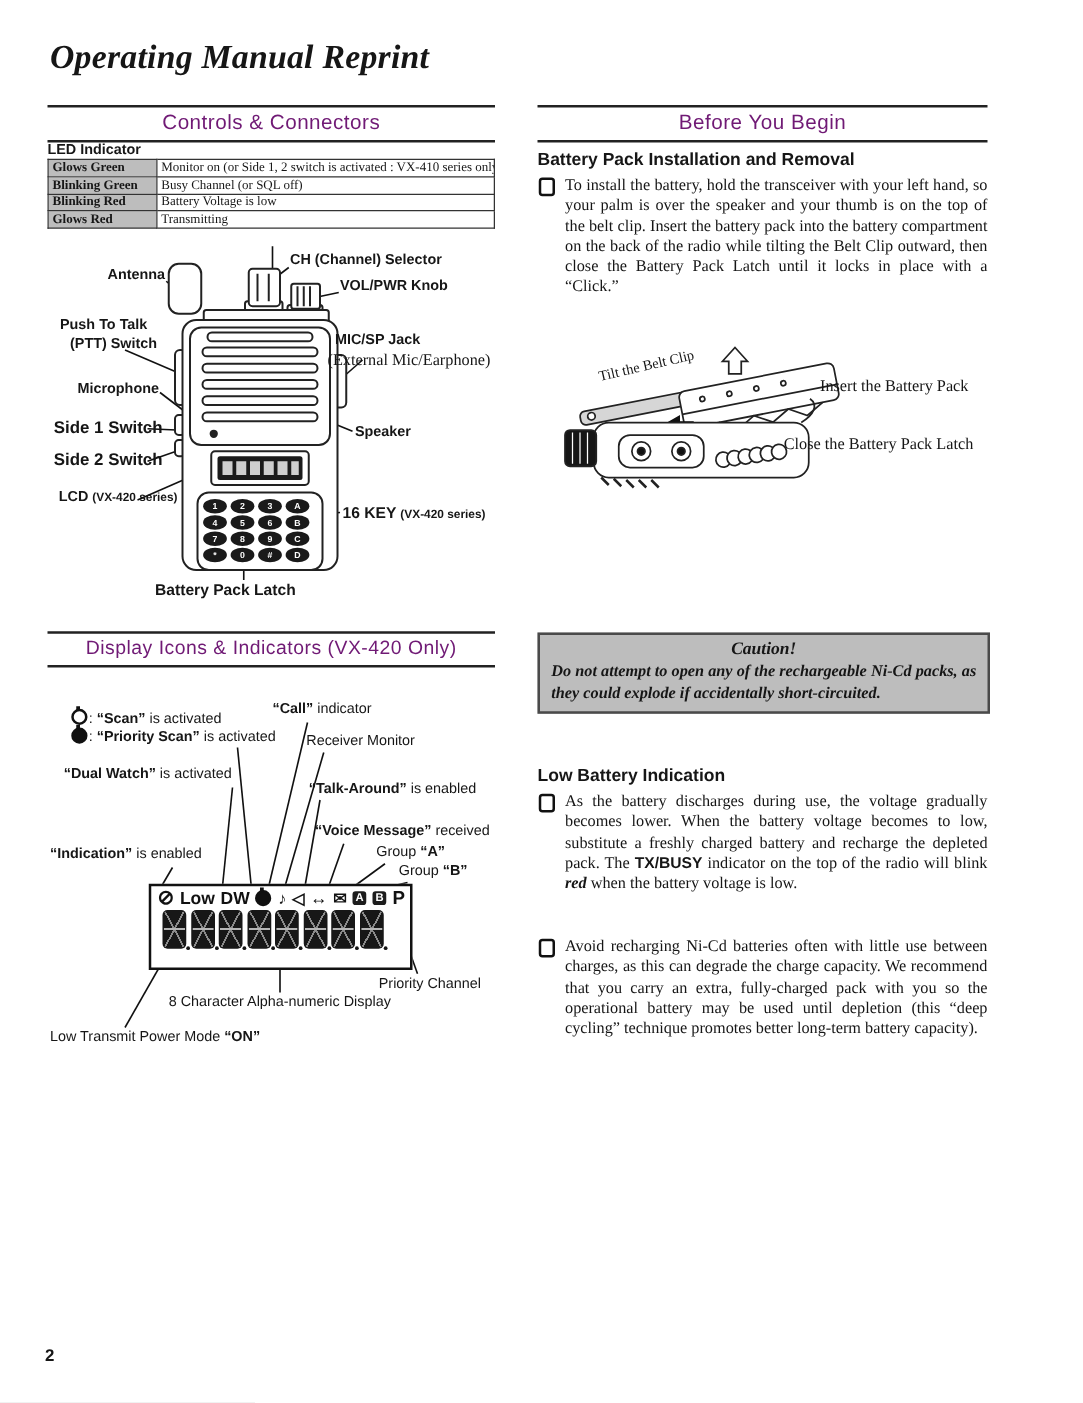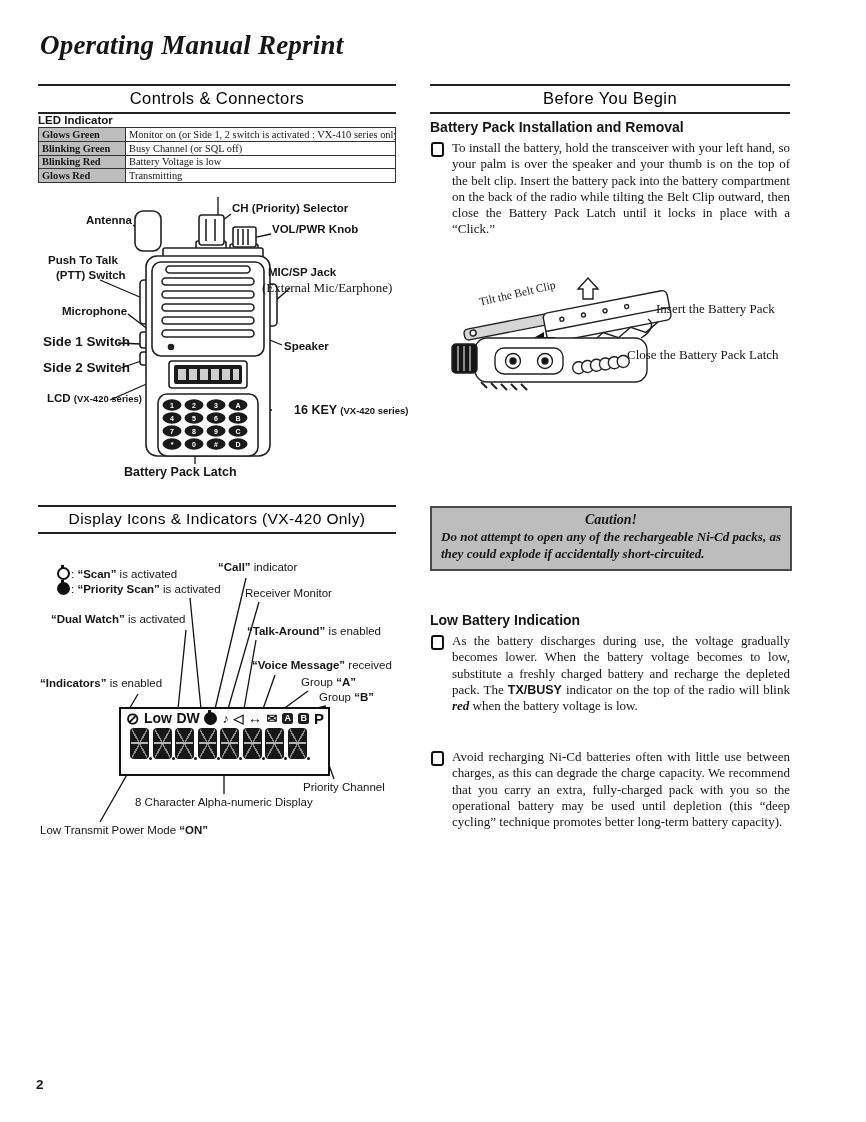--- a/index.html
+++ b/index.html
@@ -6,21 +6,21 @@
   .page{position:relative;width:866px;height:1122px;background:#ffffff;overflow:hidden;
         font-family:"Liberation Serif",serif;color:#161616;}
   .abs{position:absolute;}
 
   
   .doc-title{font-family:"Liberation Serif",serif;font-style:italic;font-weight:bold;
              font-size:27px;letter-spacing:.2px;}
 
   
   .sec-hdr{border-top:2px solid #222;border-bottom:2.5px solid #222;text-align:center;
-           font-family:"Liberation Sans",sans-serif;font-size:16.5px;color:#000000;
+           font-family:"Liberation Sans",sans-serif;font-size:16.5px;color:#701a75;
            padding:3px 0 4px 0;letter-spacing:.4px;}
 
   
   .led-caption{font-family:"Liberation Sans",sans-serif;font-weight:bold;font-size:11.5px;}
   table.led{border-collapse:collapse;width:358px;table-layout:fixed;}
   table.led td{border:1px solid #333;font-size:10.4px;padding:0 3px;height:12.8px;
                white-space:nowrap;overflow:hidden;}
   table.led td.state{background:#bdbdbd;font-weight:bold;width:80px;}
   table.led{border:1.5px solid #222;}
 
@@ -210,35 +210,35 @@
         <td>Battery Voltage is low</td>
           </tr>
       <tr>
         <td class="state">Glows Red</td>
         <td>Transmitting</td>
           </tr>
     </tbody>
       </table>
 
     <div class="abs z1 lbl" style="left:42px;top:130px;width:52px;text-align:right;">Antenna</div>
-    <div class="abs z1 lbl" style="left:194px;top:118px;">CH (Priority) Selector</div>
+    <div class="abs z1 lbl" style="left:194px;top:118px;">CH (Channel) Selector</div>
     <div class="abs z1 lbl" style="left:234px;top:139px;">VOL/PWR Knob</div>
     <div class="abs z1 lbl" style="left:10px;top:170px;">Push To Talk</div>
     <div class="abs z1 lbl" style="left:18px;top:185px;">(PTT) Switch</div>
     <div class="abs z1 lbl" style="left:230px;top:182px;">MIC/SP Jack</div>
     <div class="abs z1 serif-lbl" style="left:224px;top:196px;">(External Mic/Earphone)</div>
     <div class="abs z1 lbl" style="left:24px;top:221px;">Microphone</div>
     <div class="abs z1 lbl lbl-big" style="left:5px;top:251px;">Side 1 Switch</div>
     <div class="abs z1 lbl" style="left:246px;top:256px;">Speaker</div>
     <div class="abs z1 lbl lbl-big" style="left:5px;top:277px;">Side 2 Switch</div>
     <div class="abs z1 lbl" style="left:9px;top:308px;">
       <span>LCD</span>
       <span class="lbl-sub">(VX-420 series)</span>
     </div>
-    <div class="abs z1 lbl" style="left:236px;top:320px;margin-left:20px;">
+    <div class="abs z1 lbl" style="left:236px;top:320px;">
       <span style="font-size:12.5px;">16 KEY</span>
       <span class="lbl-sub">(VX-420 series)</span>
     </div>
     <div class="abs z1 lbl" style="left:86px;top:382px;font-size:12.5px;">Battery Pack Latch</div>
 
     <div class="abs z1 sec-hdr" style="left:0;top:421px;width:358px;font-size:15.5px;">
       <span>Display Icons &amp; Indicators (VX-420 Only)</span>
     </div>
 
     <div class="abs z1 leg" style="left:19px;top:483px;">
@@ -262,21 +262,21 @@
     <div class="abs z1 leg" style="left:214px;top:575px;">
       <b>“Voice Message”</b><span> received</span>
     </div>
     <div class="abs z1 leg" style="left:263px;top:592px;">
       <span>Group </span><b>“A”</b>
     </div>
     <div class="abs z1 leg" style="left:281px;top:607px;">
       <span>Group </span><b>“B”</b>
     </div>
     <div class="abs z1 leg" style="left:2px;top:593px;">
-      <b>“Indicators”</b><span> is enabled</span>
+      <b>“Indication”</b><span> is enabled</span>
     </div>
 
     <div class="abs z1 lcd-box" style="left:81px;top:623px;width:207px;height:65px;">
       <div class="lcd-icons">
         <span class="gi gi-slash">⊘</span>
         <span class="gi" style="font-size:14px;">Low</span>
         <span class="gi" style="font-size:14px;">DW</span>
         <span class="sw filled" style="vertical-align:0;"></span>
         <span class="gi">♪</span>
         <span class="gi">◁</span>

